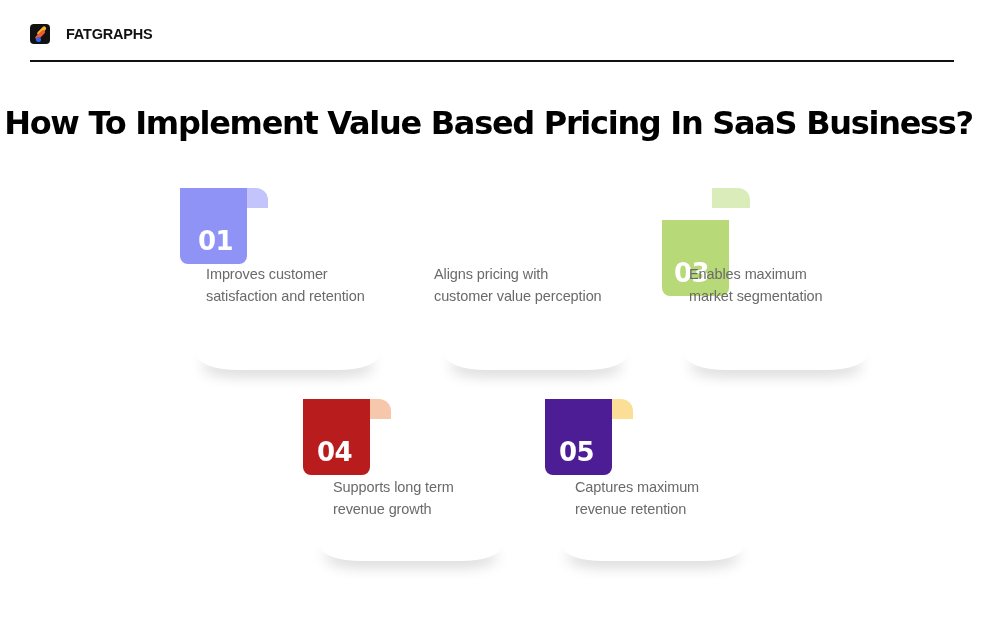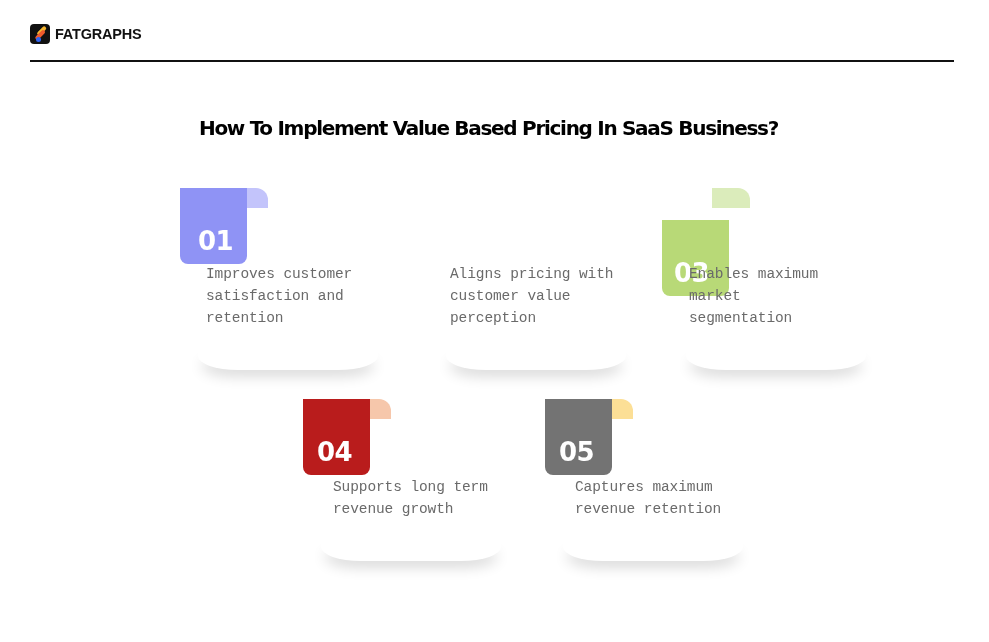--- a/index.html
+++ b/index.html
@@ -5,21 +5,21 @@
     * { box-sizing: border-box; margin: 0; padding: 0; }
     html, body {
       width: 989px; height: 642px; background: #ffffff; overflow: hidden;
       font-family: "Liberation Sans", "DejaVu Sans", sans-serif;
     }
     .page { position: relative; width: 989px; height: 642px; background: #fff; }
 
     
     .brand {
       position: absolute; left: 30px; top: 24px; height: 20px;
-      display: flex; align-items: center; gap: 5px;
+      display: flex; align-items: center; gap: 16px;
     }
     .brand-logo {
       width: 20px; height: 20px; border-radius: 4px; background: #111;
       position: relative; overflow: hidden;
     }
     .brand-logo .bar1 {
       position: absolute; left: 5px; top: 4px; width: 11px; height: 3.5px; border-radius: 2px;
       background: #f6b630; transform: rotate(-45deg); transform-origin: center;
       left: 6px; top: 5px;
     }
@@ -35,22 +35,22 @@
     .brand-name {
       font-family: "Liberation Sans", sans-serif; font-weight: 700; font-size: 14.5px;
       color: #111; letter-spacing: -0.2px;
     }
     .header-rule {
       position: absolute; left: 30px; top: 60px; width: 924px; height: 1.5px; background: #111;
     }
 
     
     .title {
-      position: absolute; left: 0; top: 116px; width: 977px; text-align: center;
-      font-family: "DejaVu Sans", sans-serif; font-weight: 700; font-size: 20px;
+      position: absolute; left: 0; top: 104px; width: 977px; text-align: center;
+      font-family: "DejaVu Sans", sans-serif; font-weight: 700; font-size: 32px;
       letter-spacing: -1.3px; color: #000;
     }
 
     
     .card { position: absolute; width: 190px; height: 200px; }
     .card-shadow {
       position: absolute; left: 18px; top: 160px; width: 180px; height: 22px;
       background: #fff;
       box-shadow: 0 10px 14px -4px rgba(0,0,0,0.16);
       border-radius: 0 0 40px 40px / 0 0 14px 14px;
@@ -68,21 +68,21 @@
       border-radius: 0 0 8px 8px;
       border-top-left-radius: 0;
       display: flex; align-items: flex-end; padding: 0 0 10px 18px;
     }
     .badge-num {
       font-family: "DejaVu Sans", sans-serif; font-weight: 700; font-size: 26px; color: #fff;
       letter-spacing: -0.5px; line-height: 1;
     }
     .card-text {
       position: absolute; top: 75px; width: 170px;
-      font-family: Liberation Mono, monospace; font-size: 14.5px; line-height: 22px;
+      font-family: Liberation Sans, sans-serif; font-size: 14.5px; line-height: 22px;
       color: #6a6a6a; letter-spacing: -0.1px;
     }
   </style>
 </head>
 <body>
 
 <div class="page">
 
   <div class="brand">
     <div class="brand-logo">
@@ -102,21 +102,21 @@
       <div class="badge-tab" style="background:#c3c4fb;"></div>
       <div class="badge" style="background:#8f93f5; border-top-right-radius:0;">
         <span class="badge-num">01</span>
       </div>
     </div>
     <p class="card-text" style="left:26px;">Improves customer satisfaction and retention</p>
   </div>
 
   <div class="card" style="left:420px; top:188px;">
     <div class="card-shadow" style="left:26px;"></div>
-    <p class="card-text" style="left:30px;">Aligns pricing with customer value perception</p>
+    <p class="card-text" style="left:14px;">Aligns pricing with customer value perception</p>
   </div>
 
   <div class="card" style="left:662px; top:188px;">
     <div class="card-shadow" style="left:24px;"></div>
     <div class="badge-wrap">
       <div class="badge-tab" style="background:#dbecbb;"></div>
       <div class="badge" style="background:#b8d977;margin-top:32px;">
         <span class="badge-num" style="margin-left:-6px;">03</span>
       </div>
     </div>
@@ -131,20 +131,20 @@
         <span class="badge-num" style="margin-left:-4px;">04</span>
       </div>
     </div>
     <p class="card-text" style="left:30px; top:77px;">Supports long term revenue growth</p>
   </div>
 
   <div class="card" style="left:545px; top:399px;">
     <div class="card-shadow" style="left:18px; top:140px;"></div>
     <div class="badge-wrap">
       <div class="badge-tab" style="background:#fcdf96;"></div>
-      <div class="badge" style="background:#737373;">
+      <div class="badge" style="background:#4c1d95;">
         <span class="badge-num" style="margin-left:-4px;">05</span>
       </div>
     </div>
     <p class="card-text" style="left:30px; top:77px;">Captures maximum revenue retention</p>
   </div>
 
 </div>
 
 </body></html>

